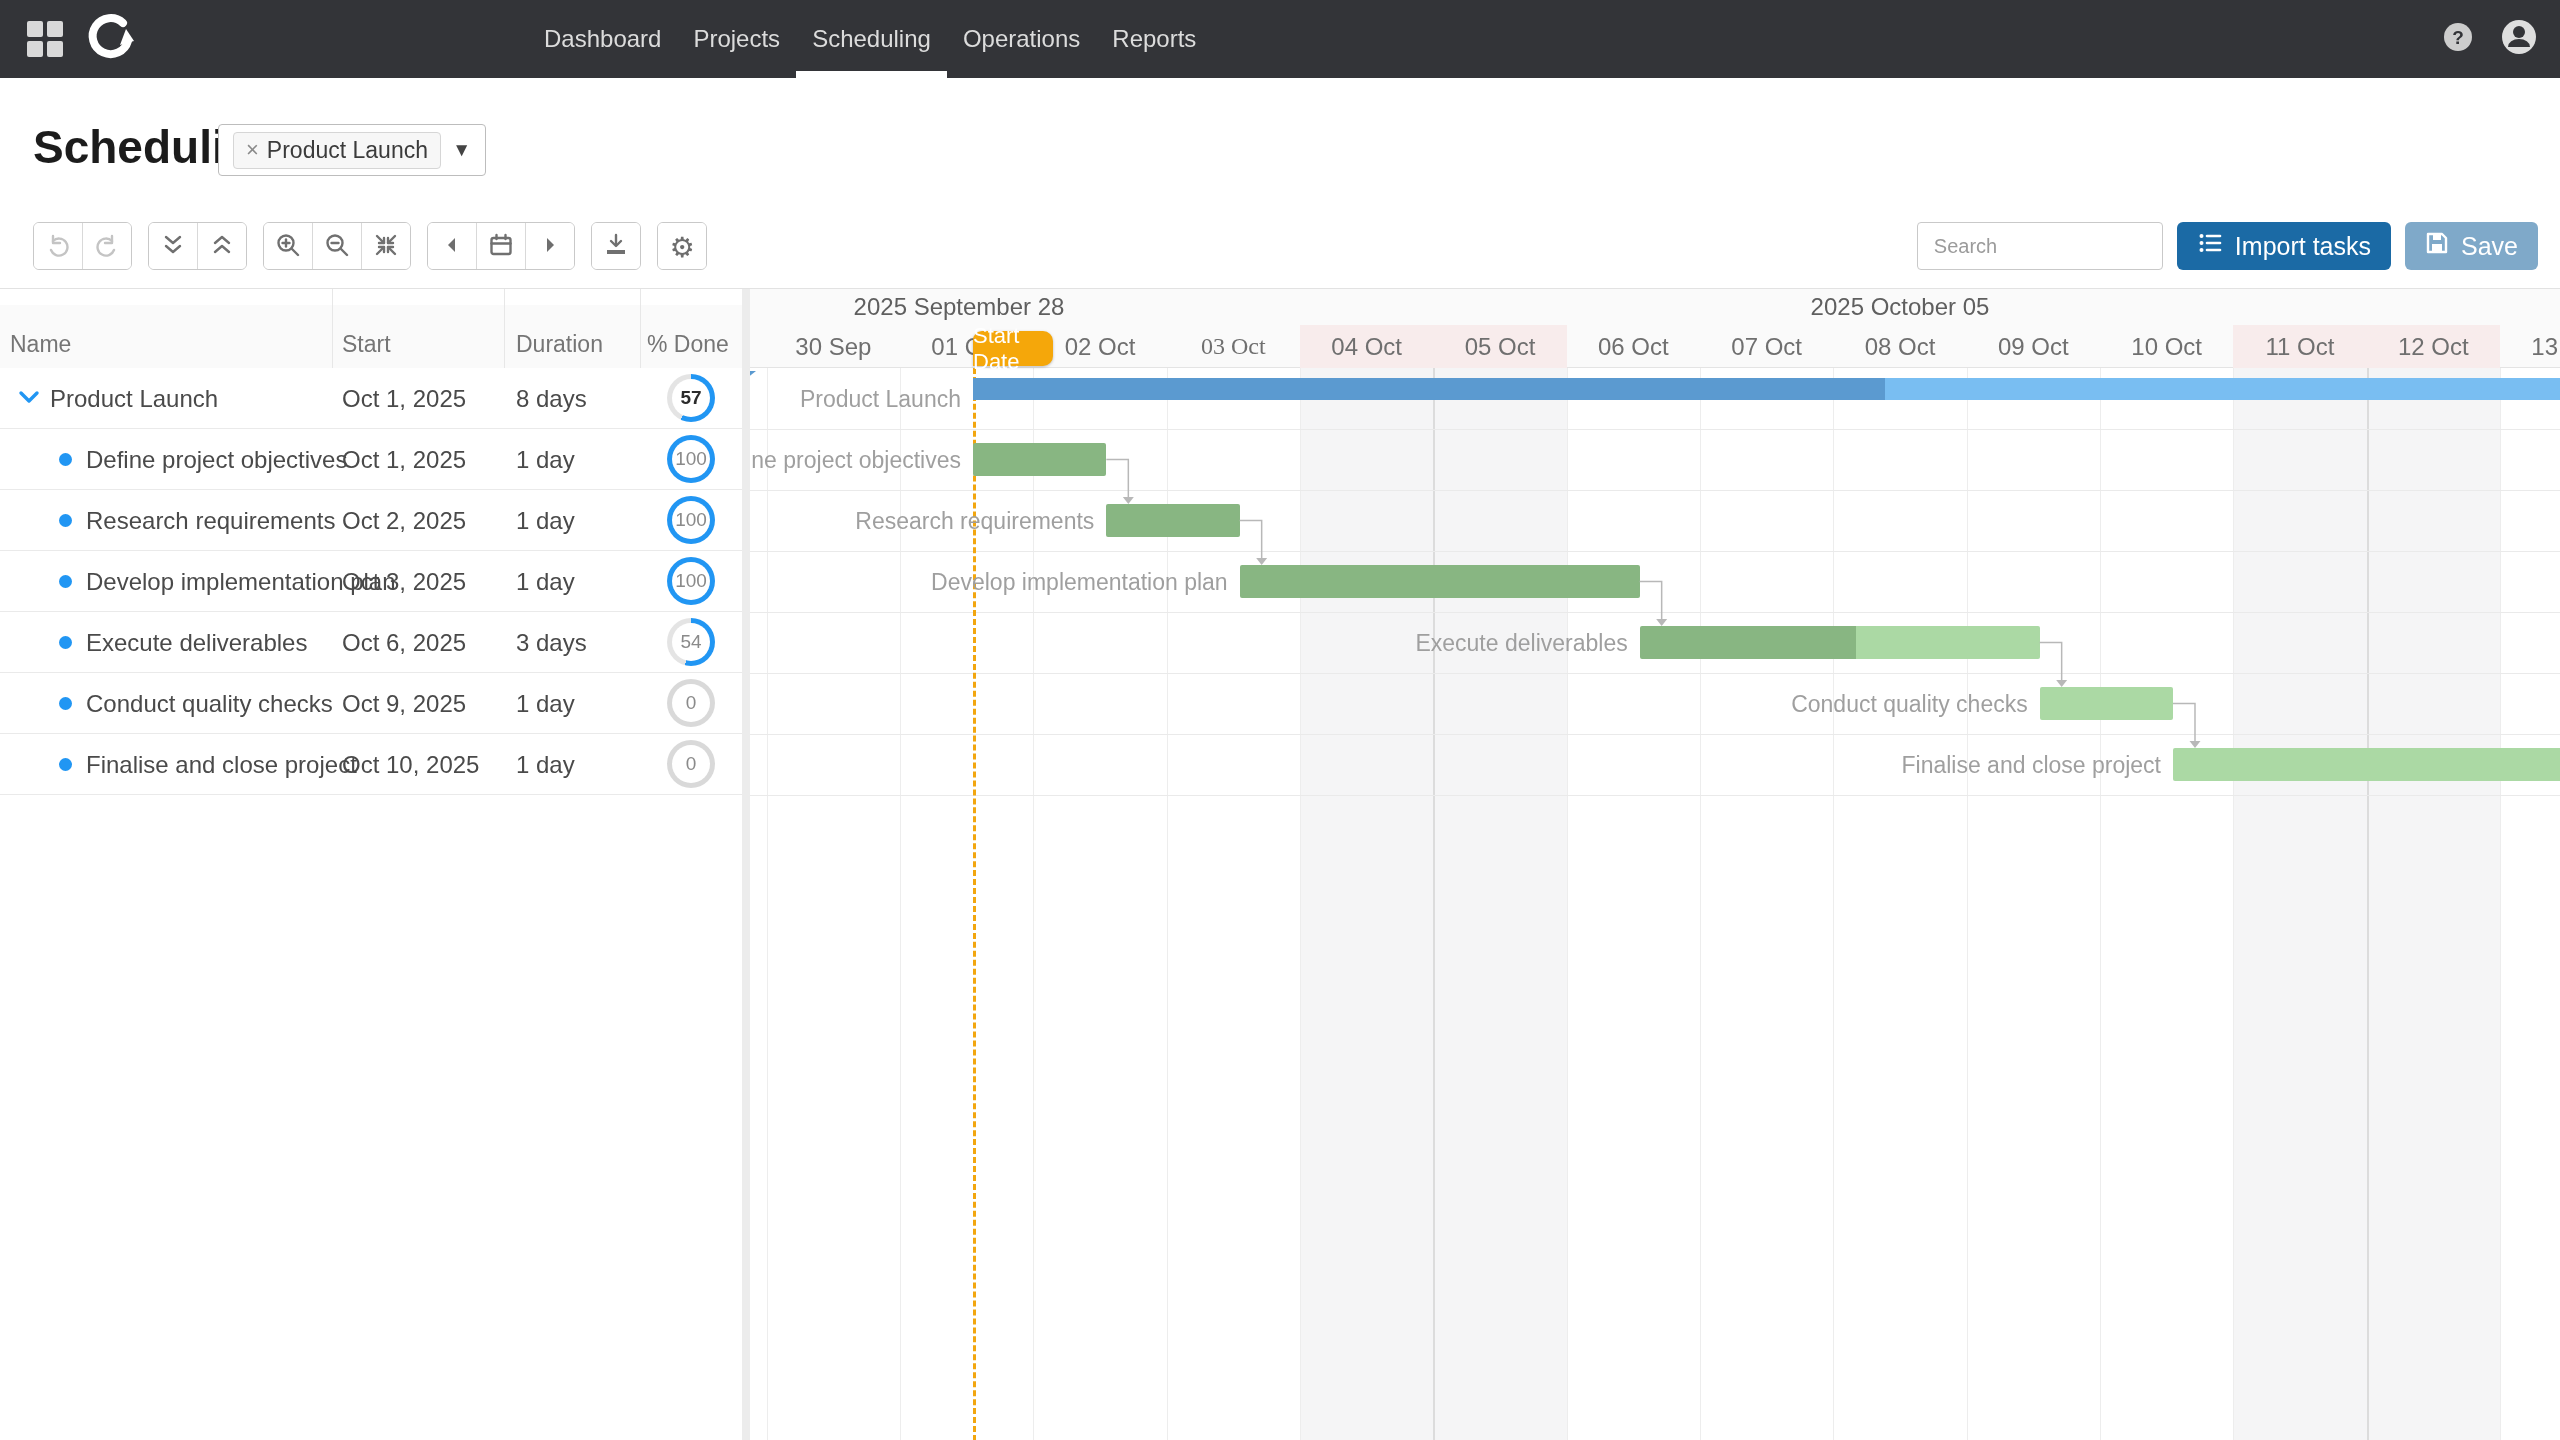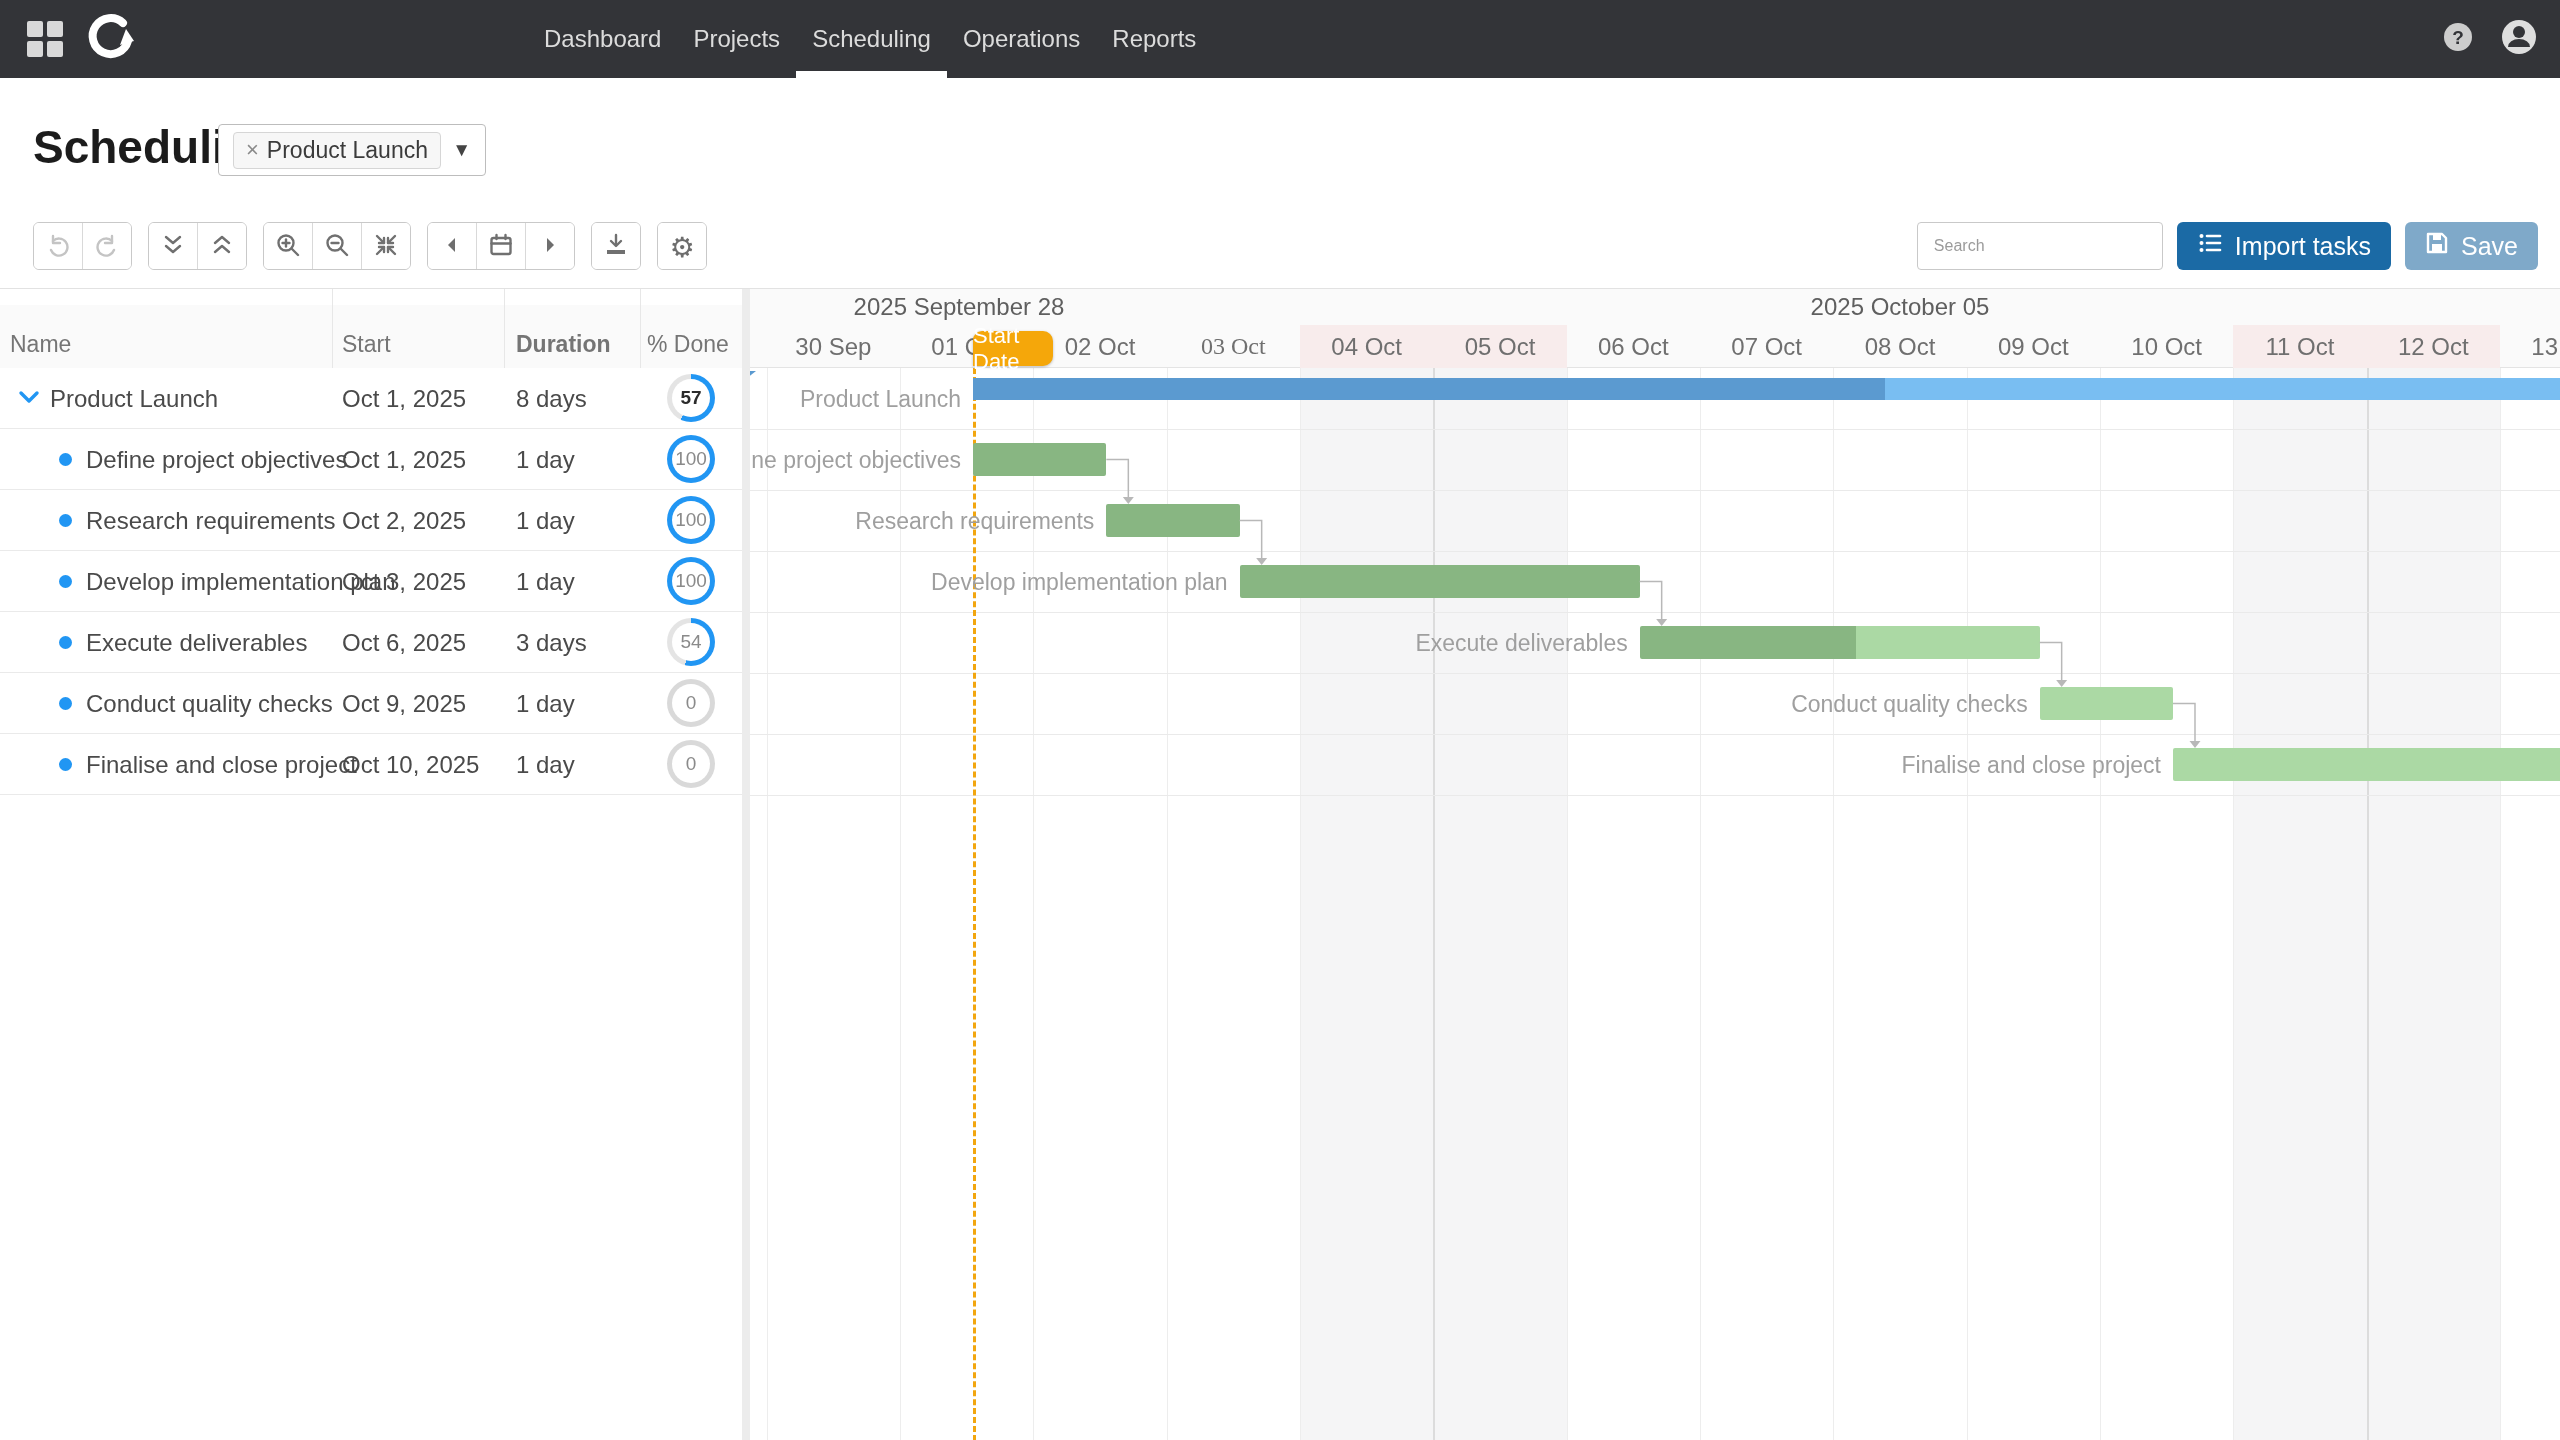--- a/index.html
+++ b/index.html
@@ -29,21 +29,21 @@
   
   #toolbar{position:absolute;left:33px;top:222px;height:48px;display:flex;gap:16px;}
   .tb-group{display:flex;border:1px solid #c9c9c9;border-radius:6px;background:#fff;overflow:hidden;}
   .tb-btn{width:48px;height:48px;display:flex;align-items:center;justify-content:center;border-right:1px solid #d9d9d9;cursor:pointer;background:#fff;color:#6e6e6e;}
   .tb-btn:last-child{border-right:none;}
   .tb-btn svg{stroke:#707070;fill:none;stroke-width:2.4;stroke-linecap:round;stroke-linejoin:round;}
   .tb-btn.dim svg{stroke:#c4c4c4;}
   .tb-btn .glyph{font-size:28px;color:#6e6e6e;}
 
   #right-actions{position:absolute;right:22px;top:222px;height:48px;display:flex;gap:14px;align-items:center;}
-  #search-input{width:246px;height:48px;border:1px solid #c9c9c9;border-radius:4px;font-size:16px;color:#15803d;padding:0 16px;box-sizing:border-box;outline:none;font-family:inherit;}
+  #search-input{width:246px;height:48px;border:1px solid #c9c9c9;border-radius:4px;font-size:20px;color:#15803d;padding:0 16px;box-sizing:border-box;outline:none;font-family:inherit;}
   #search-input::placeholder{color:#9b9b9b;}
   .action-btn{height:48px;border:none;border-radius:6px;color:#fff;font-size:25px;display:flex;align-items:center;gap:12px;padding:0 20px;cursor:pointer;font-family:inherit;}
   #import-btn{background:#1b6aa5;}
   #save-btn{background:#7fa9c9;}
 
   
   #scheduler{position:absolute;left:0;top:288px;width:2560px;height:1152px;border-top:1px solid #e2e2e2;}
   #table-pane{position:absolute;left:0;top:0;width:742px;height:1152px;background:#fff;overflow:hidden;}
   #table-header{position:absolute;left:0;top:16px;width:796px;height:79px;background:#fafafa;border-bottom:1px solid #e4e4e4;}
   .th-label{position:absolute;top:0;height:79px;display:flex;align-items:center;font-size:23px;color:#757575;}
@@ -252,21 +252,21 @@
       </span>
       <span>Save</span>
     </button>
   </div>
 
   <div id="scheduler">
     <div id="table-pane">
       <div id="table-header">
           <div class="th-label" style="left: 10px;">Name</div>
           <div class="th-label" style="left: 342px;">Start</div>
-          <div class="th-label" style="left: 516px; font-weight: bold;">Duration</div>
+          <div class="th-label" style="left: 516px;">Duration</div>
           <div class="th-label" style="left: 647px;">% Done</div>
         </div>
       <div id="table-rows">
           <div class="col-sep" style="left: 332px; top: 0px; height: 506px;"></div>
           <div class="col-sep" style="left: 504px; top: 0px; height: 506px;"></div>
           <div class="col-sep" style="left: 640px; top: 0px; height: 506px;"></div>
           <div class="t-row" style="top: 79px;">
             <div class="t-cell" style="left: 50px;">Product Launch</div>
             <div class="chev"><svg width="22" height="16" viewBox="0 0 22 16">
                 <path d="M3 3 L11 11 L19 3" fill="none" stroke="#2196f3" stroke-width="3.4" stroke-linecap="round" stroke-linejoin="round"></path>

